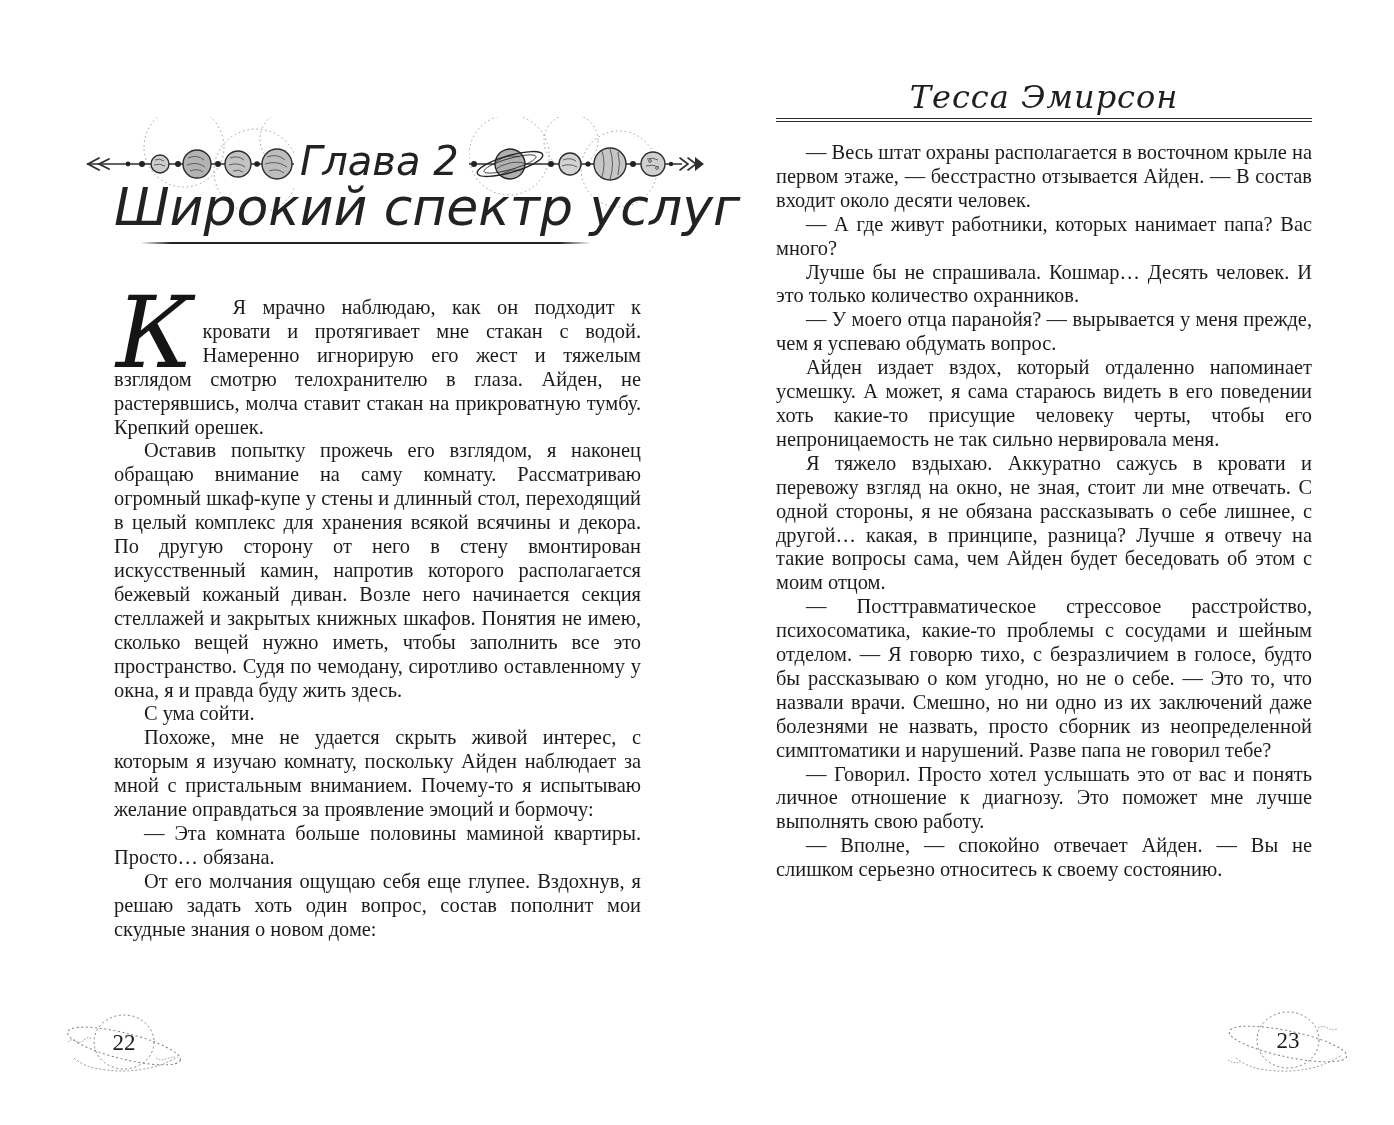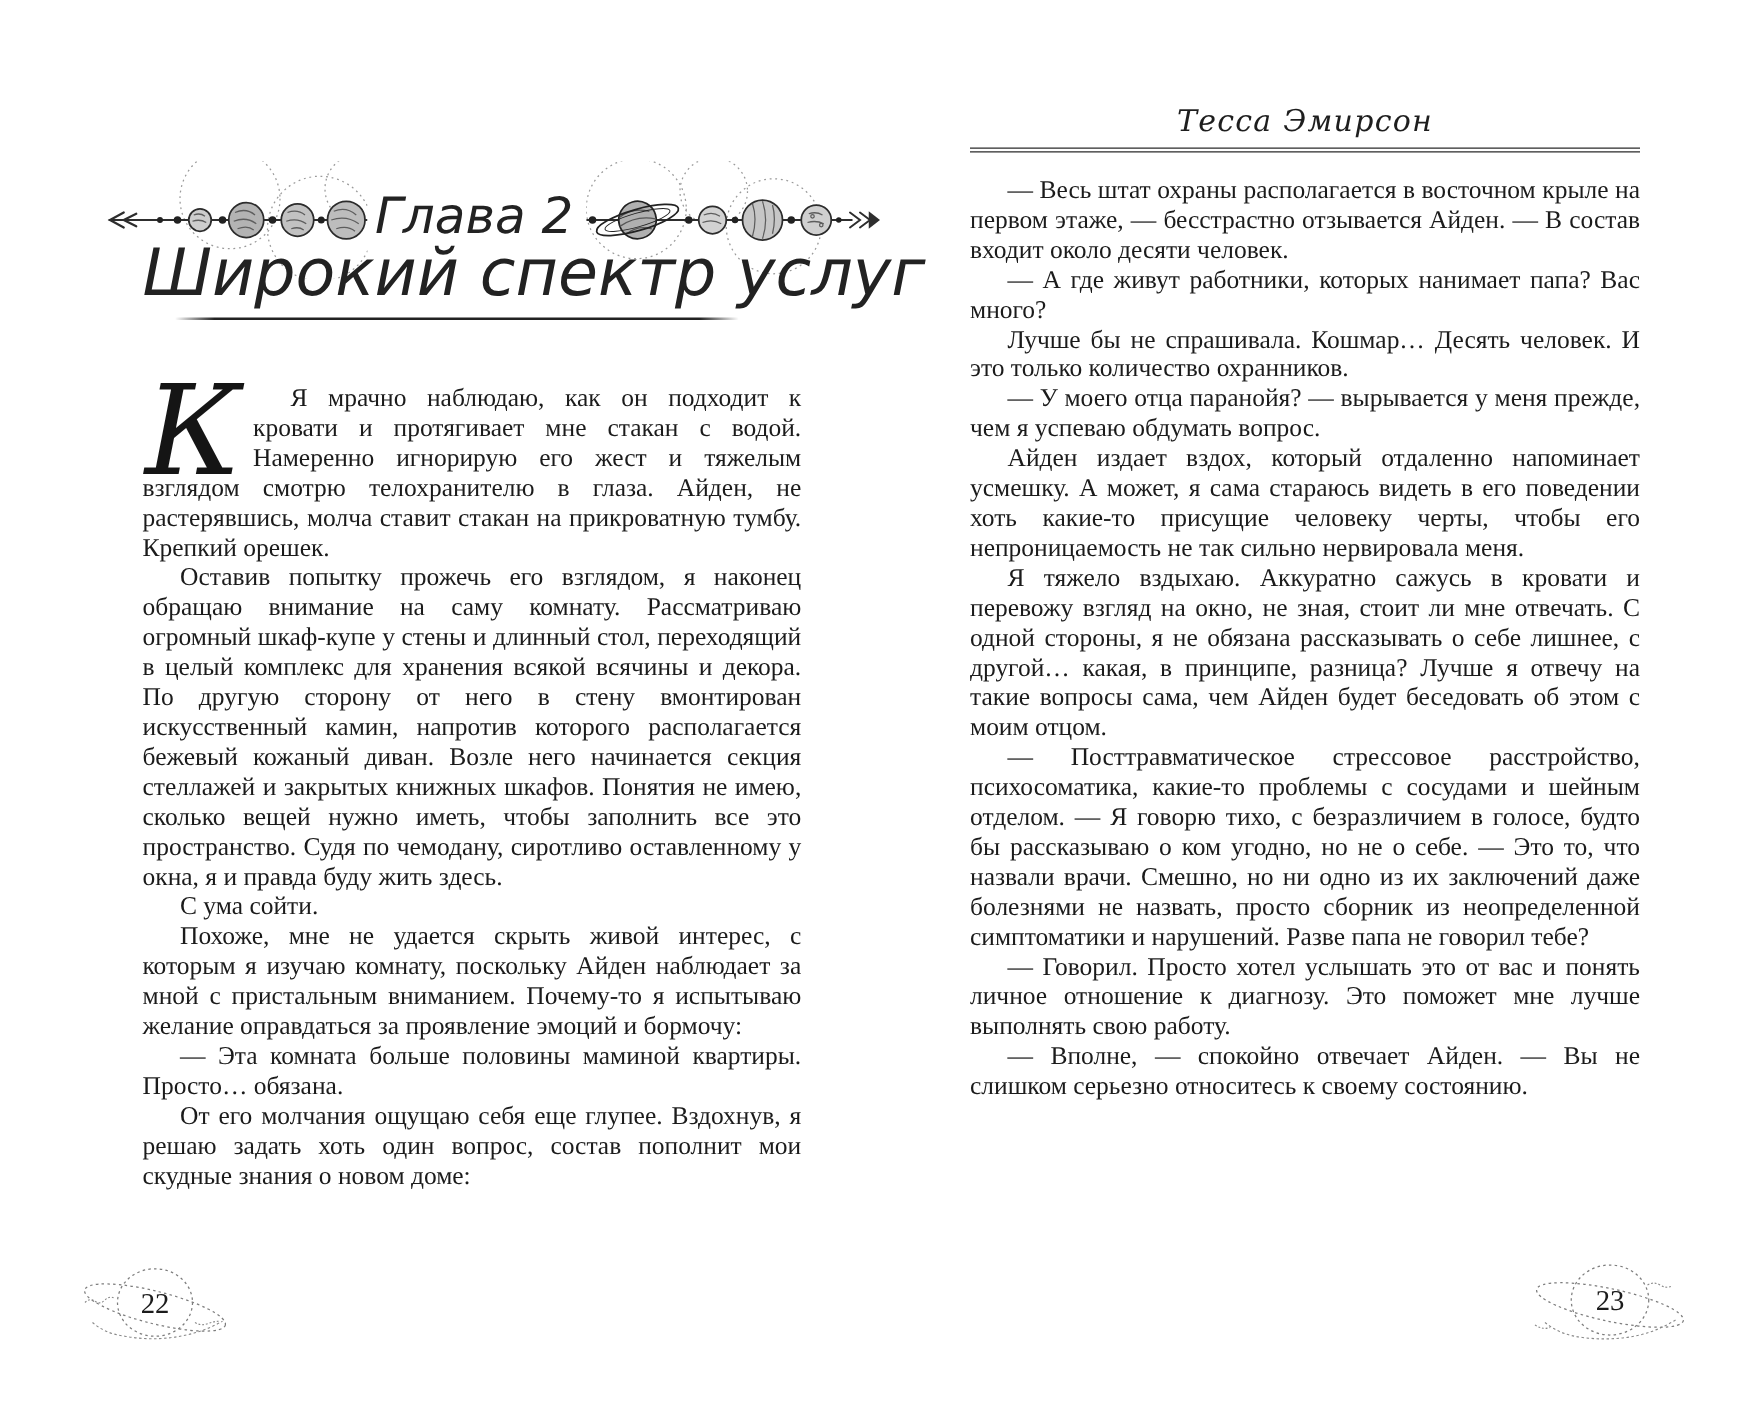--- a/index.html
+++ b/index.html
@@ -1,37 +1,37 @@
 <!DOCTYPE html>
 <html lang="ru"><head>
 <meta charset="utf-8">
 <style>
   html,body{margin:0;padding:0;background:#ffffff;}
   #stage{position:relative;width:1394px;height:1125px;background:#ffffff;overflow:hidden;
          font-family:"Liberation Serif",serif;color:#1c1c1c;}
   .page{position:absolute;}
-  #left-page{left:114px;top:125px;width:527px;height:980px;}
+  #left-page{left:114px;top:113px;width:527px;height:980px;}
   #right-page{left:776px;top:82px;width:536px;height:1000px;}
 
   
   .orn-row{position:absolute;top:4px;left:-30px;right:-28px;height:94px;
            display:flex;align-items:center;}
   .orn-row svg{flex:0 0 auto;display:block;}
   .chapter-label{flex:0 0 auto;font-family:"DejaVu Sans",sans-serif;font-style:italic;
                  font-size:40px;line-height:40px;padding:0 10px 6px 6px;white-space:nowrap;
                  color:#222;}
   .chapter-title{position:absolute;top:70px;left:0;right:0;text-align:center;
                  font-family:"DejaVu Sans",sans-serif;font-style:italic;font-size:52px;
                  line-height:48px;color:#222;white-space:nowrap;}
   .chapter-rule{position:absolute;top:129px;left:26px;right:50px;height:1.8px;border-radius:2px;
                 background:linear-gradient(90deg,rgba(0,0,0,0) 0%,#222 7%,#222 93%,rgba(0,0,0,0) 100%);}
 
   
   .running-header{position:absolute;top:0;left:0;right:0;text-align:center;
-                  font-family:"DejaVu Serif",serif;font-style:italic;font-size:24px;
+                  font-family:"DejaVu Serif",serif;font-style:italic;font-size:32px;
                   line-height:30px;letter-spacing:1px;color:#1e1e1e;}
   .header-rule{position:absolute;top:36px;left:0;right:0;height:2.2px;
                border-top:1.8px solid #2b2b2b;border-bottom:1px solid #2b2b2b;}
 
   
   .body{position:absolute;left:0;right:0;}
   #left-page .body{top:183px;}
   #right-page .body{top:59px;}
   .body p{margin:0;text-indent:30px;text-align:justify;font-size:20.4px;line-height:23.9px;
           color:#1b1b1b;}

